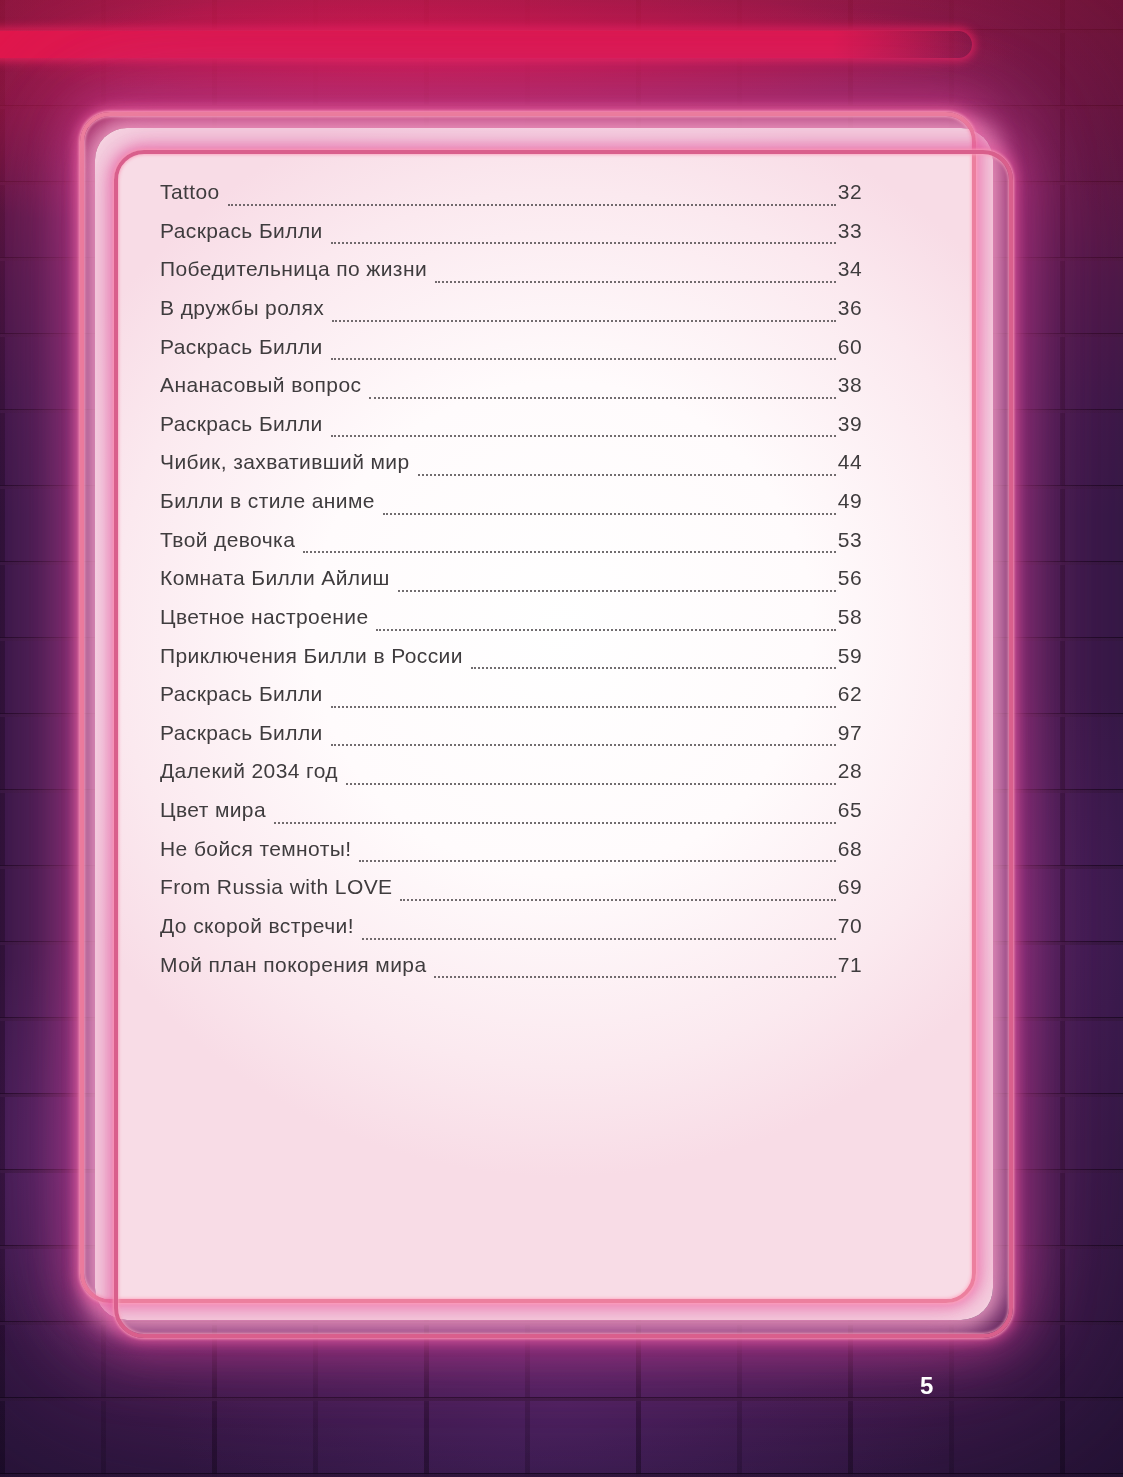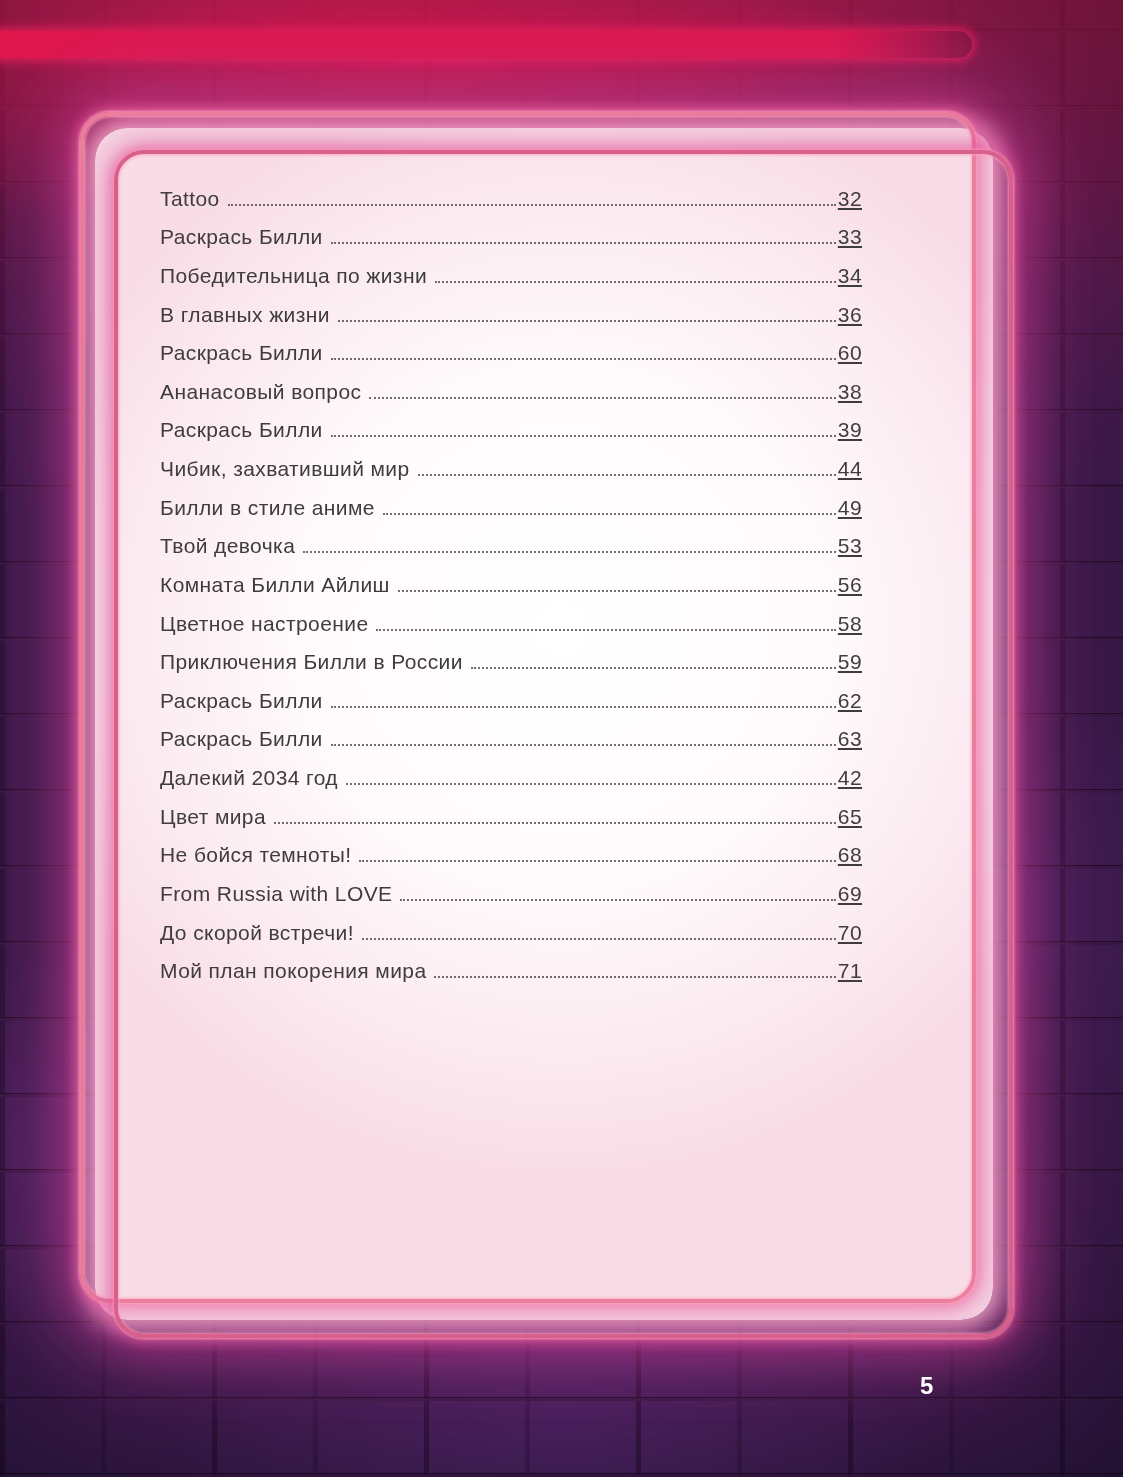--- a/index.html
+++ b/index.html
@@ -63,29 +63,29 @@
   }
   .line-b{
     left:114px;top:150px;width:891px;height:1180px;border:4px solid #d95f8c;
     box-shadow:0 0 3px 1px rgba(250,150,180,.95), 0 0 12px 5px rgba(232,85,156,.55),
       0 0 36px 15px rgba(205,45,140,.30), inset 0 0 3px 1px rgba(250,160,188,.85);
   }
   
   .toc{position:absolute;left:160px;top:180px;width:702px;}
   .toc-row{
     height:38.63px;box-sizing:border-box;padding-bottom:8px;
-    display:flex;align-items:flex-end;
+    display:flex;
     font-size:21px;color:#3f3c3e;
   }
   .toc-title{white-space:nowrap;letter-spacing:.4px;}
   .toc-leader{
     flex:1;border-bottom:2px dotted rgba(78,73,75,.8);
     margin:0 2px 5px 8px;min-width:20px;
   }
-  .toc-page{white-space:nowrap;letter-spacing:.4px;text-decoration:underline;}
+  .toc-page{white-space:nowrap;letter-spacing:.4px;}
   
   .page-num{
     position:absolute;left:903px;top:1372px;width:48px;text-align:center;
     font-size:24px;font-weight:bold;color:#ffffff;letter-spacing:.5px;
   }
 </style>
 </head>
 <body>
 
 <div class="stage">
@@ -112,21 +112,21 @@
   </div>
 
   <div class="toc-row">
     <span class="toc-title">Победительница по жизни</span>
     <span class="toc-leader"></span>
     <span class="toc-page">34</span>
   </div>
 
 
   <div class="toc-row">
-    <span class="toc-title">В главных жизни</span>
+    <span class="toc-title">В дружбы ролях</span>
     <span class="toc-leader"></span>
     <span class="toc-page">36</span>
   </div>
 
   <div class="toc-row">
     <span class="toc-title">Раскрась Билли</span>
     <span class="toc-leader"></span>
     <span class="toc-page">60</span>
   </div>
 
@@ -183,27 +183,27 @@
 
   <div class="toc-row">
     <span class="toc-title">Раскрась Билли</span>
     <span class="toc-leader"></span>
     <span class="toc-page">62</span>
   </div>
 
   <div class="toc-row">
     <span class="toc-title">Раскрась Билли</span>
     <span class="toc-leader"></span>
-    <span class="toc-page">63</span>
+    <span class="toc-page">97</span>
   </div>
 
   <div class="toc-row">
     <span class="toc-title">Далекий 2034 год</span>
     <span class="toc-leader"></span>
-    <span class="toc-page">42</span>
+    <span class="toc-page">28</span>
   </div>
 
   <div class="toc-row">
     <span class="toc-title">Цвет мира</span>
     <span class="toc-leader"></span>
     <span class="toc-page">65</span>
   </div>
 
   <div class="toc-row">
     <span class="toc-title">Не бойся темноты!</span>

